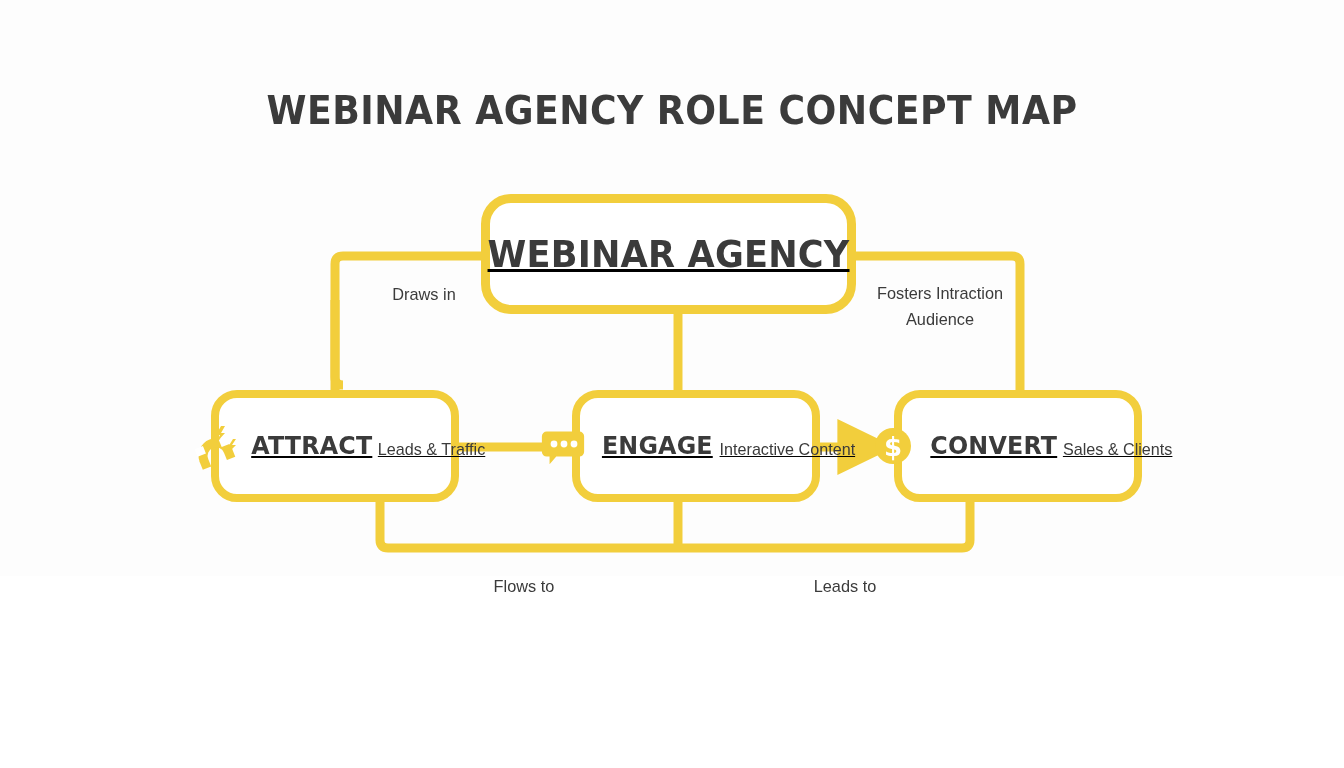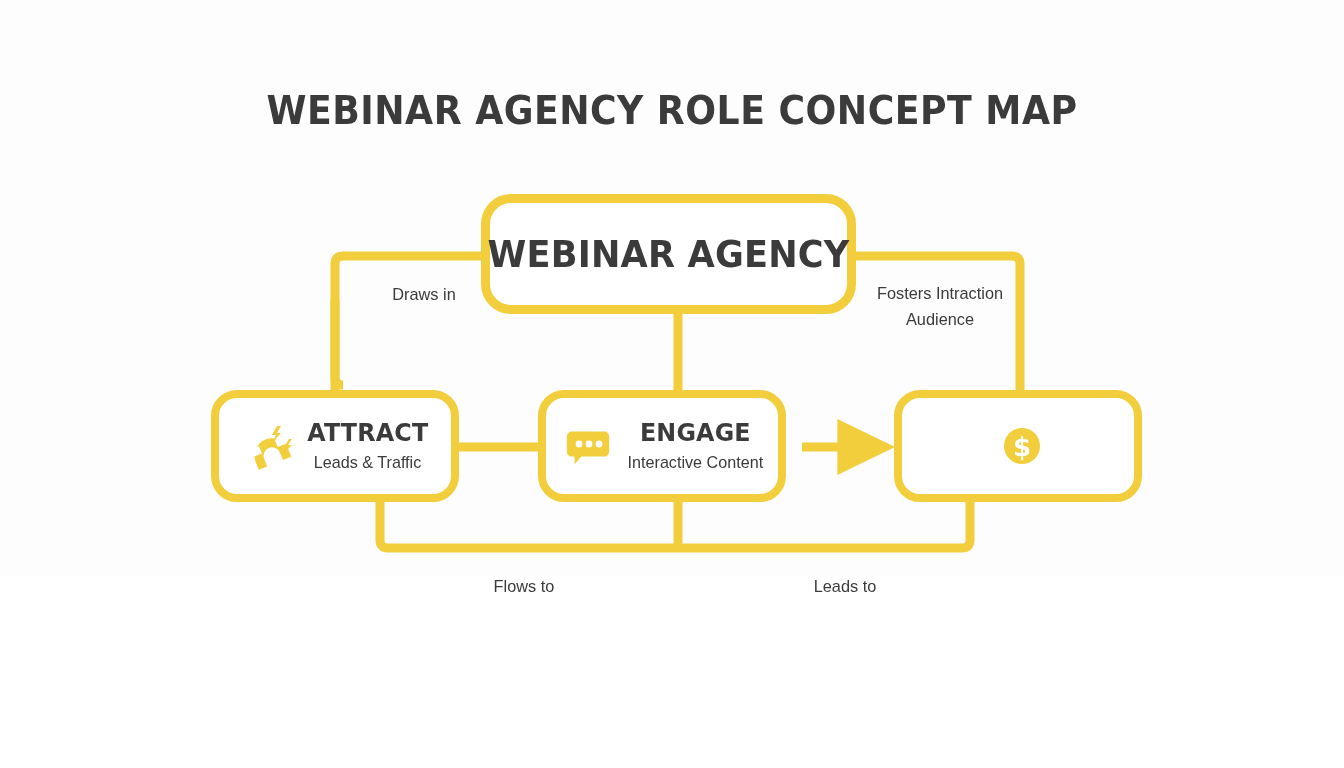--- a/index.html
+++ b/index.html
@@ -51,20 +51,21 @@
   .node {
     position: absolute;
     box-sizing: border-box;
     background: #ffffff;
     border-style: solid;
     border-color: #f2ce3c;
     display: flex;
     align-items: center;
     justify-content: center;
     z-index: 5;
+    text-decoration: underline;
   }
 
   #node-agency {
     left: 481px;
     top: 194px;
     width: 375px;
     height: 120px;
     border-width: 9px;
     border-radius: 30px;
   }
@@ -80,31 +81,31 @@
 
   .node-sub {
     position: absolute;
     width: 248px;
     height: 112px;
     border-width: 8px;
     border-radius: 26px;
     padding-left: 8px;
   }
   #node-attract { left: 211px; top: 390px; }
-  #node-engage  { left: 538px; top: 390px; align-items: center; }
+  #node-engage  { left: 572px; top: 390px; align-items: center; }
   #node-convert { left: 894px; top: 390px; }
 
   .node-inner {
     display: flex;
     align-items: center;
     gap: 10px;
   }
   .node-text {
     display: flex;
-    flex-direction: column;
+    flex-direction: row;
     align-items: center;
     line-height: 1.05;
   }
   .node-sub .node-heading {
     font-family: "DejaVu Sans", sans-serif;
     font-size: 25px;
     font-weight: bold;
     color: #3b3b3b;
     letter-spacing: 0.2px;
     white-space: nowrap;
@@ -211,20 +212,24 @@
       </div>
     </div>
   </div>
 
   <div class="node node-sub" id="node-convert">
     <div class="node-inner">
       <svg class="node-icon" viewBox="0 0 48 48">
         <circle cx="24" cy="24" r="18" fill="#f2ce3c"></circle>
         <text x="24" y="34" text-anchor="middle" font-family="DejaVu Sans, sans-serif" font-size="26" font-weight="bold" fill="#ffffff">$</text>
       </svg>
+      <div class="node-text">
+        <span class="node-heading">CONVERT</span>
+        <span class="node-caption">Sales &amp; Clients</span>
+      </div>
     </div>
   </div>
 
   <div class="edge-label" id="label-draws-in">Draws in</div>
 
   <div class="edge-label" id="label-fosters">
     <div>Fosters Intraction</div>
     <div>Audience</div>
   </div>
 

